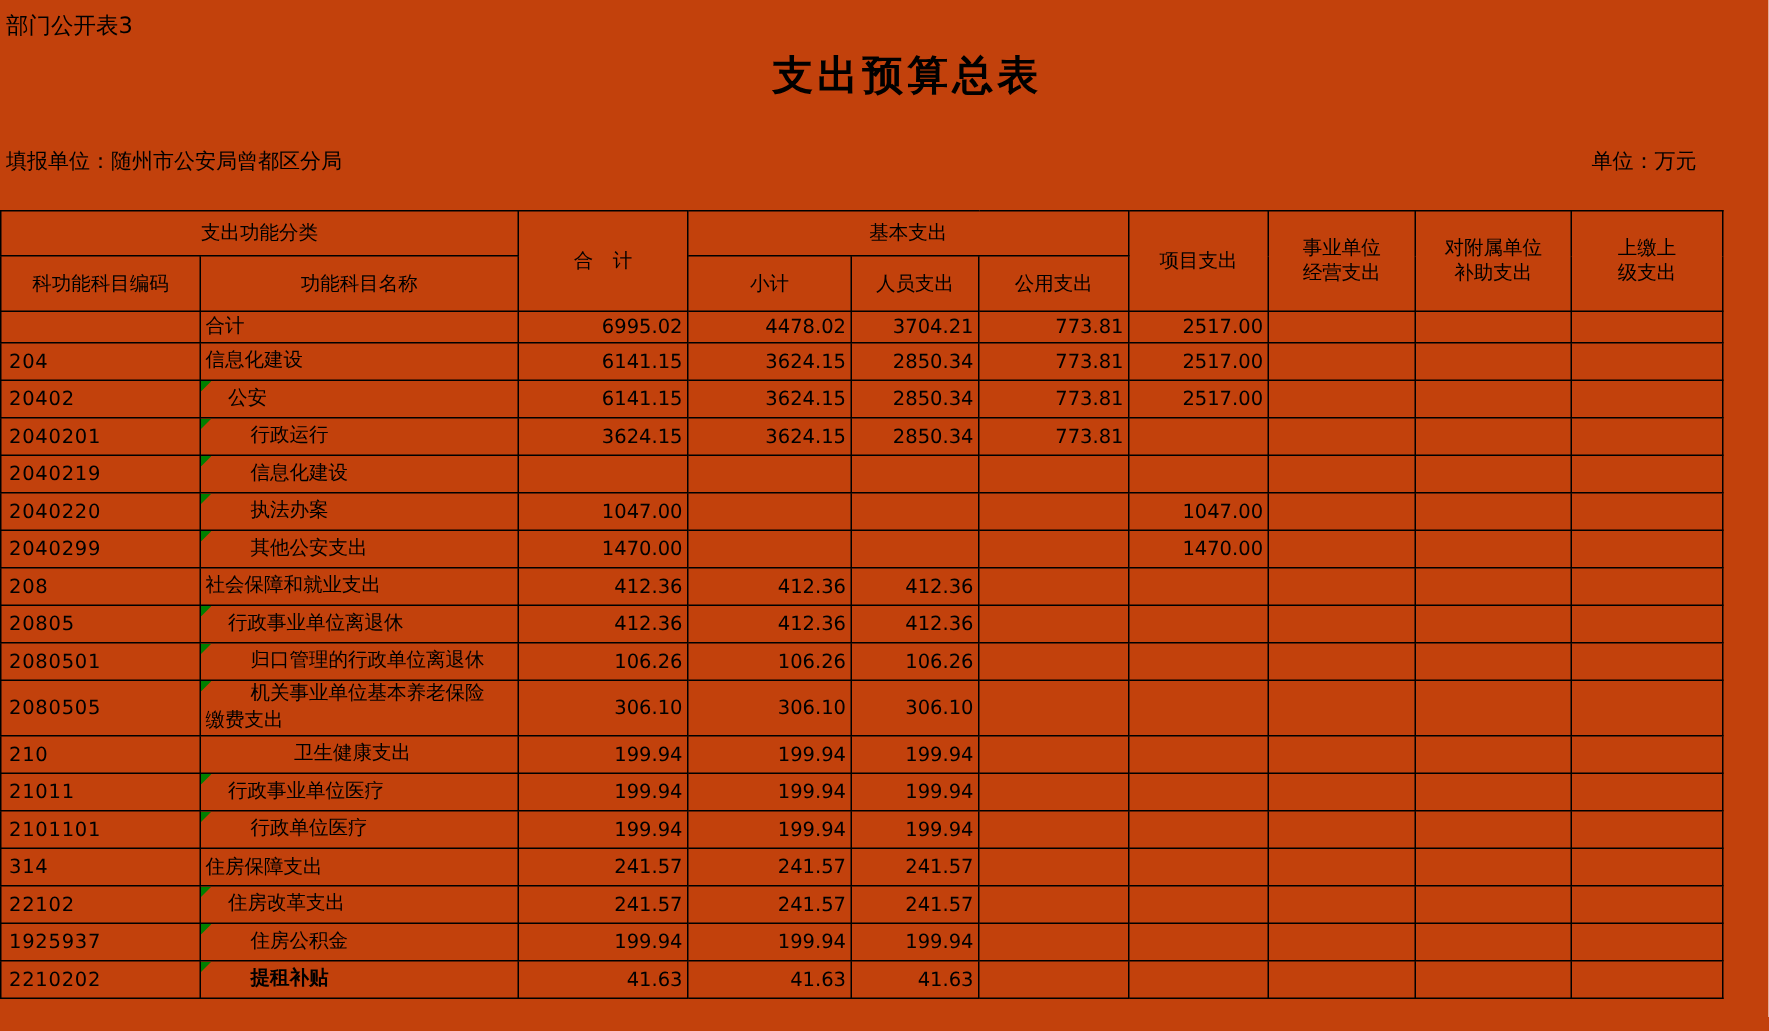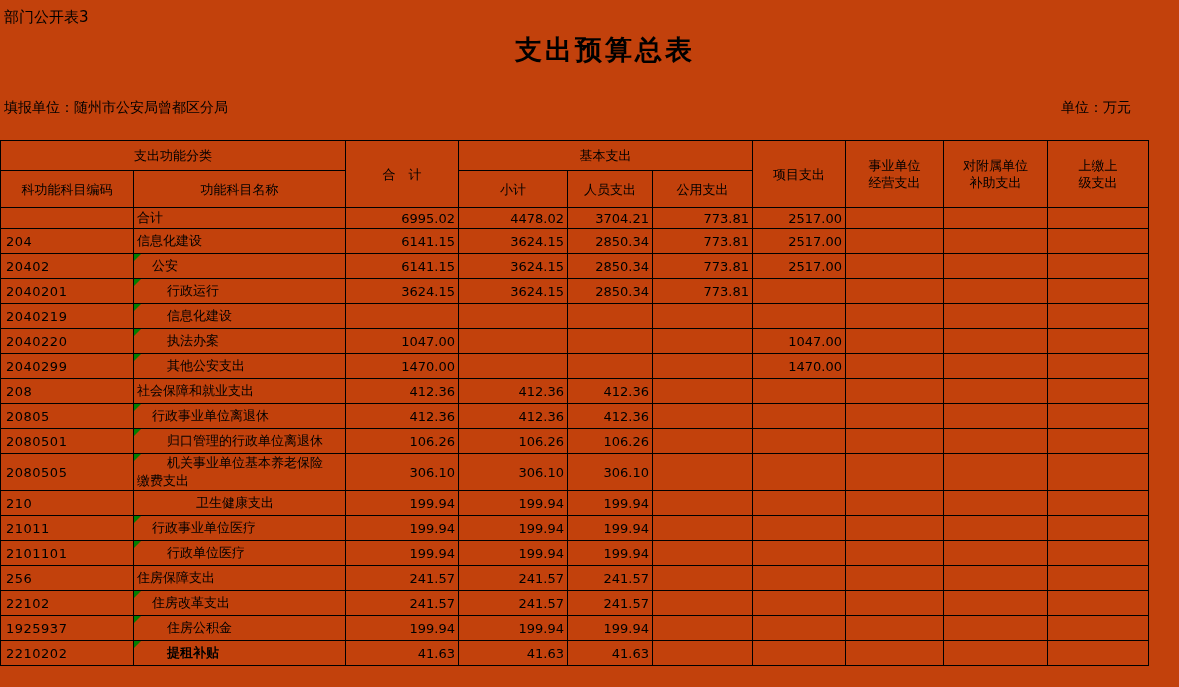--- a/index.html
+++ b/index.html
@@ -301,21 +301,21 @@
           <td class="c-num">199.94</td>
           <td class="c-num">199.94</td>
           <td class="c-num">199.94</td>
           <td class="c-num"></td>
           <td class="c-num"></td>
           <td class="c-num"></td>
           <td class="c-num"></td>
           <td class="c-num"></td>
         </tr>
         <tr>
-          <td class="c-code">256</td>
+          <td class="c-code">314</td>
           <td class="c-name" style="text-indent: 0px; font-family: Liberation Serif, serif;">住房保障支出</td>
           <td class="c-num">241.57</td>
           <td class="c-num">241.57</td>
           <td class="c-num">241.57</td>
           <td class="c-num"></td>
           <td class="c-num"></td>
           <td class="c-num"></td>
           <td class="c-num"></td>
           <td class="c-num"></td>
         </tr>

